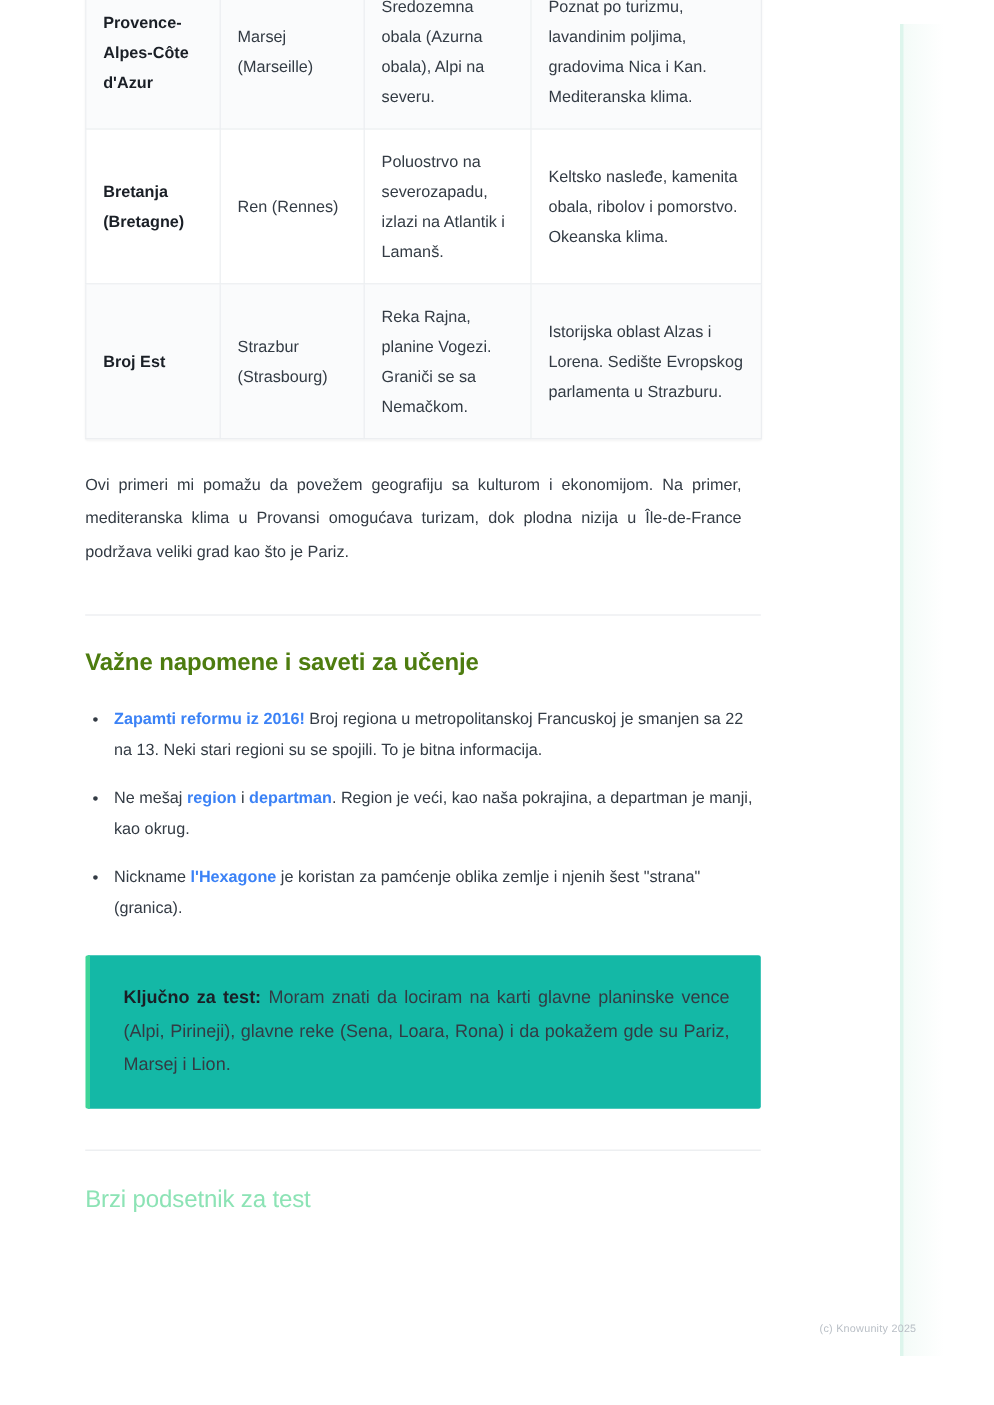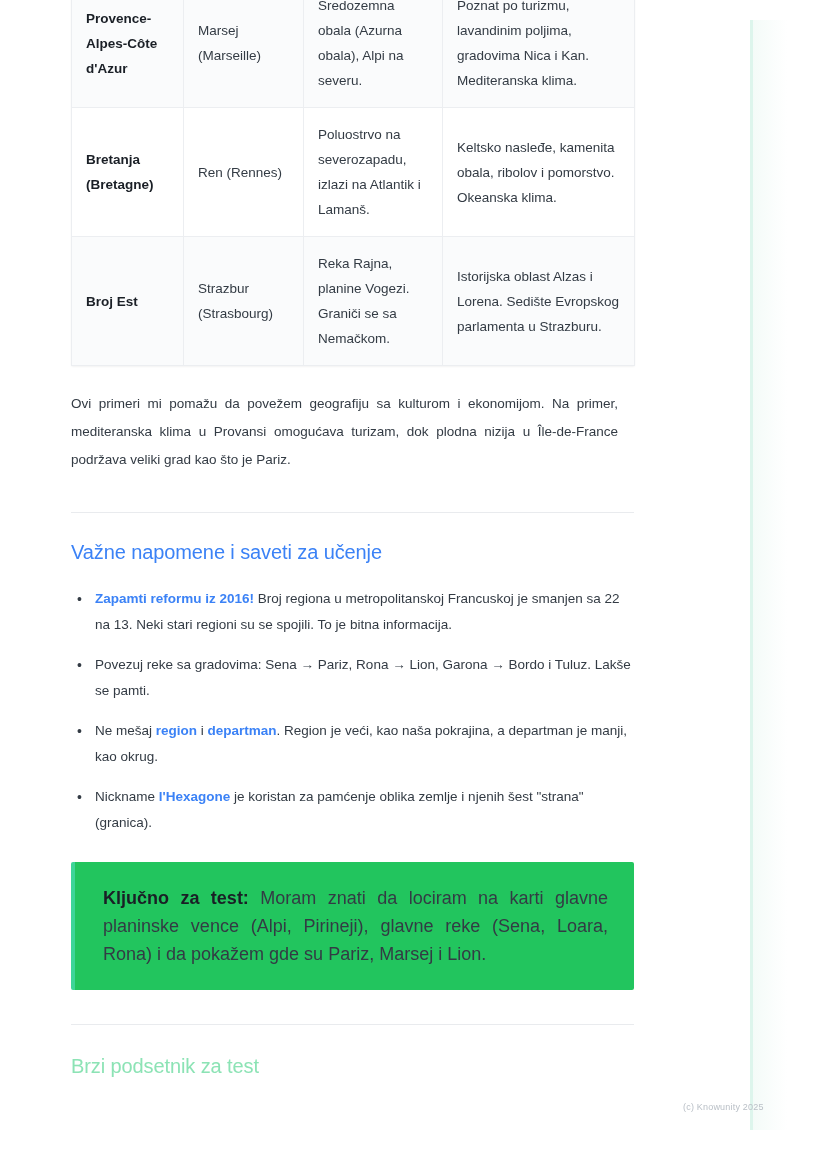--- a/index.html
+++ b/index.html
@@ -91,22 +91,22 @@
 
   hr.divider {
     border: none;
     border-top: 1px solid #e9ebee;
     margin: 38px 0 0 0;
     height: 0;
   }
 
   h2.section {
     font-size: 20px;
-    font-weight: normal;
-    color: #3b82f6;
+    font-weight: bold;
+    color: #4d7c0f;
     margin: 28px 0 0 0;
     letter-spacing: -0.1px;
   }
 
   ul.tips {
     margin: 22px 0 0 0;
     padding: 0 0 0 22px;
     list-style: none;
   }
   ul.tips li {
@@ -122,24 +122,24 @@
     position: absolute;
     left: -16px;
     top: 0;
     color: #333b44;
     font-size: 14px;
   }
   ul.tips li b { font-weight: bold; color: #3b82f6; }
 
   .callout {
     margin: 26px 0 0 0;
-    background: #22c55e;
+    background: #14b8a6;
     border-left: 4px solid #3dd598;
     padding: 22px 26px 22px 28px;
-    font-size: 18px;
+    font-size: 15px;
     line-height: 28px;
     color: #333b44;
     text-align: justify;
     border-radius: 2px;
   }
   .callout b { font-weight: bold; color: #1a1f26; }
 
   hr.divider2 {
     border: none;
     border-top: 1px solid #e9ebee;
@@ -204,23 +204,20 @@
 
     <p class="body">Ovi primeri mi pomažu da povežem geografiju sa kulturom i ekonomijom. Na primer, mediteranska klima u Provansi omogućava turizam, dok plodna nizija u Île-de-France podržava veliki grad kao što je Pariz.</p>
 
     <hr class="divider">
 
     <h2 class="section">Važne napomene i saveti za učenje</h2>
 
     <ul class="tips">
       <li>
         <b>Zapamti reformu iz 2016!</b><span> Broj regiona u metropolitanskoj Francuskoj je smanjen sa 22 na 13. Neki stari regioni su se spojili. To je bitna informacija.</span>
-      </li>
-      <li>
-        <span>Povezuj reke sa gradovima: Sena → Pariz, Rona → Lion, Garona → Bordo i Tuluz. Lakše se pamti.</span>
       </li>
       <li>
         <span>Ne mešaj </span><b>region</b><span> i </span><b>departman</b><span>. Region je veći, kao naša pokrajina, a departman je manji, kao okrug.</span>
       </li>
       <li>
         <span>Nickname </span><b>l'Hexagone</b><span> je koristan za pamćenje oblika zemlje i njenih šest "strana" (granica).</span>
       </li>
     </ul>
 
     <div class="callout">

